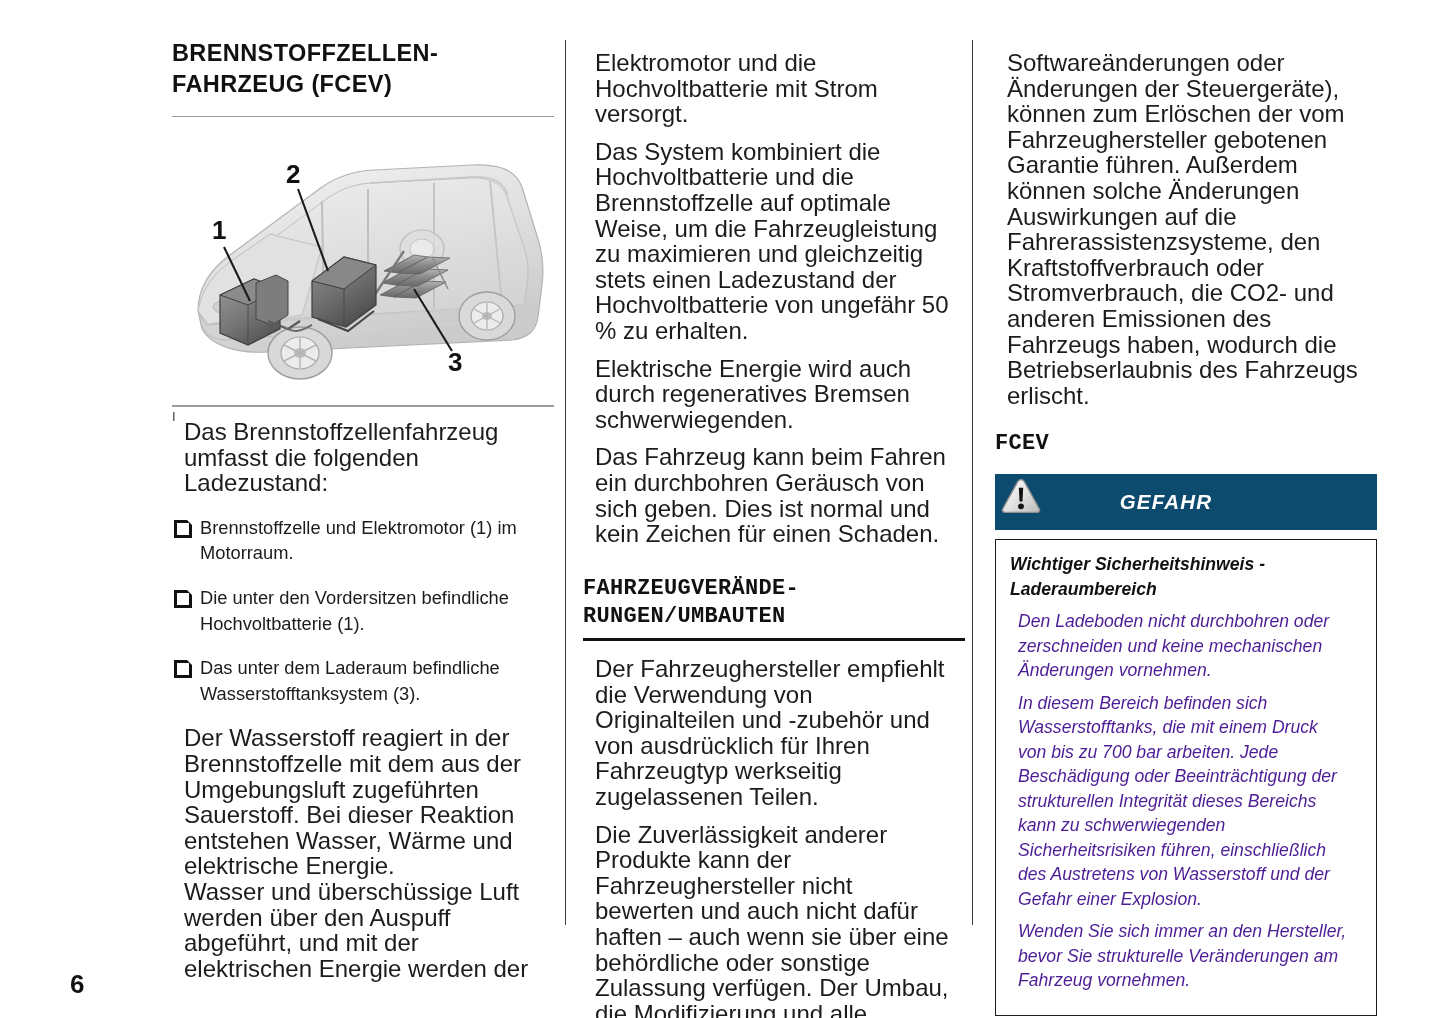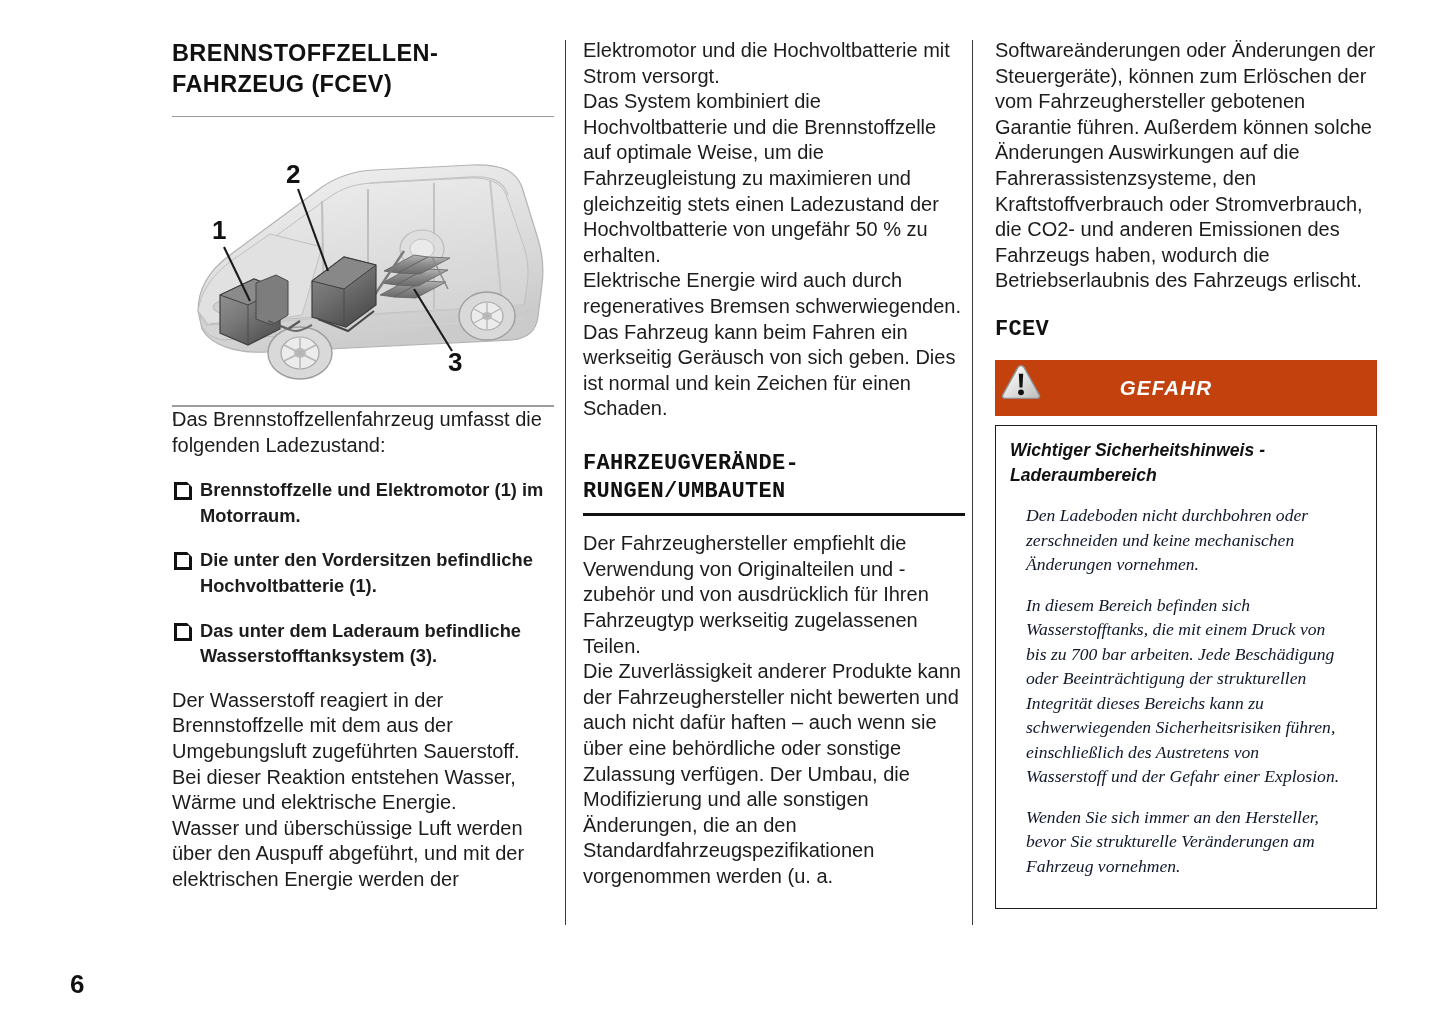--- a/index.html
+++ b/index.html
@@ -66,33 +66,32 @@
     font-size: 22px;
     font-weight: bold;
     letter-spacing: 0.3px;
     line-height: 1.28;
     margin: 0;
     color: #111;
     font-family: Liberation Mono, monospace;
   }
 
   p.body {
-    font-size: 20px;
+    font-size: 24px;
     line-height: 25.6px;
-    margin: 0;
+    margin: 12px;
     color: #1c1c1c;
   }
   p.body + p.body { margin-top: 0; }
 
   
   ul.bullets {
     list-style: none;
     margin: 19px 0 0 0;
     padding: 0;
-    font-weight: bold;
   }
   ul.bullets li {
     position: relative;
     padding-left: 28px;
     font-size: 18.3px;
     line-height: 25.6px;
     margin-bottom: 19px;
     color: #1c1c1c;
   }
   ul.bullets li:last-child { margin-bottom: 0; }
@@ -135,21 +134,21 @@
     margin-top: 2px;
   }
   .after-figure { margin-top: 26px; }
 
   
   .danger-block {
     margin-top: 16px;
     position: relative;
   }
   .danger-bar {
-    background: #c2410c;
+    background: #0c4a6e;
     height: 56px;
     display: flex;
     align-items: center;
     justify-content: center;
   }
   .danger-label {
     font-size: 20.5px;
     font-weight: bold;
     font-style: italic;
     color: #ffffff;
@@ -174,23 +173,22 @@
     line-height: 24.5px;
     font-weight: bold;
     font-style: italic;
     color: #111;
     margin: 0;
   }
   .danger-text {
     font-size: 17.6px;
     line-height: 24.5px;
     font-style: italic;
-    color: #0f172a;
-    margin: 16px;
-    font-family: Liberation Serif, serif;
+    color: #4c1d95;
+    margin: 8px;
   }
 
   
   .page-number {
     position: absolute;
     left: 70px;
     bottom: 18px;
     font-size: 26px;
     font-weight: bold;
     color: #111;
@@ -353,21 +351,21 @@
     </ul>
 
     <p class="body" style="margin-top:19px; white-space:pre-line;">Der Wasserstoff reagiert in der Brennstoffzelle mit dem aus der Umgebungsluft zugeführten Sauerstoff. Bei dieser Reaktion entstehen Wasser, Wärme und elektrische Energie.
 Wasser und überschüssige Luft werden über den Auspuff abgeführt, und mit der elektrischen Energie werden der</p>
   </div>
 
   <div class="col col-2">
     <p class="body">Elektromotor und die Hochvoltbatterie mit Strom versorgt.</p>
     <p class="body">Das System kombiniert die Hochvoltbatterie und die Brennstoffzelle auf optimale Weise, um die Fahrzeugleistung zu maximieren und gleichzeitig stets einen Ladezustand der Hochvoltbatterie von ungefähr 50 % zu erhalten.</p>
     <p class="body">Elektrische Energie wird auch durch regeneratives Bremsen schwerwiegenden.</p>
-    <p class="body">Das Fahrzeug kann beim Fahren ein werkseitig Geräusch von sich geben. Dies ist normal und kein Zeichen für einen Schaden.</p>
+    <p class="body">Das Fahrzeug kann beim Fahren ein durchbohren Geräusch von sich geben. Dies ist normal und kein Zeichen für einen Schaden.</p>
 
     <div style="margin-top:28px;">
       <h2 class="sub-title">FAHRZEUGVERÄNDE-RUNGEN/UMBAUTEN</h2>
       <div class="rule-thick"></div>
     </div>
 
     <p class="body" style="margin-top:15px;">Der Fahrzeughersteller empfiehlt die Verwendung von Originalteilen und -zubehör und von ausdrücklich für Ihren Fahrzeugtyp werkseitig zugelassenen Teilen.</p>
     <p class="body">Die Zuverlässigkeit anderer Produkte kann der Fahrzeughersteller nicht bewerten und auch nicht dafür haften – auch wenn sie über eine behördliche oder sonstige Zulassung verfügen. Der Umbau, die Modifizierung und alle sonstigen Änderungen, die an den Standardfahrzeugspezifikationen vorgenommen werden (u. a.</p>
   </div>
 

